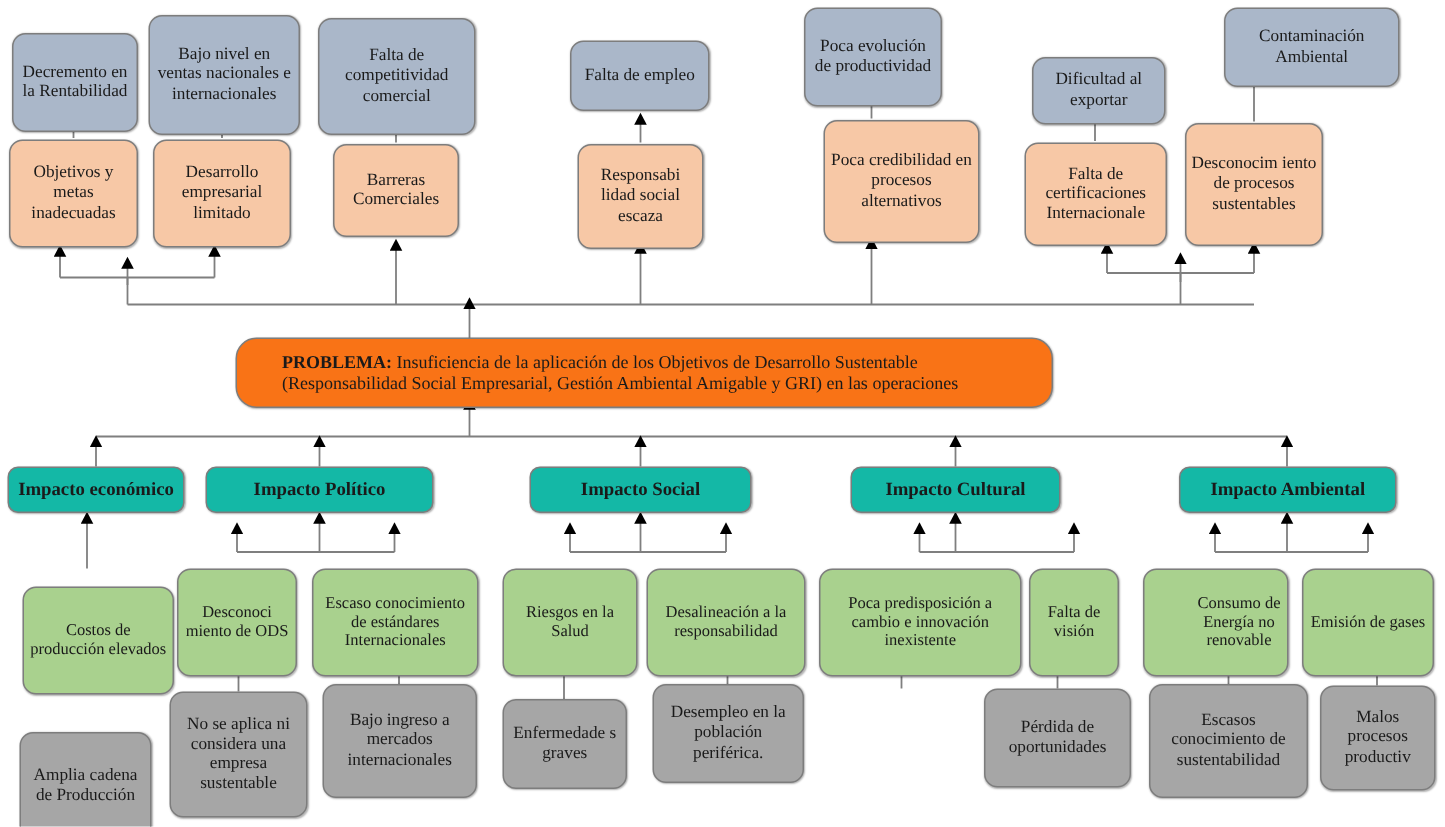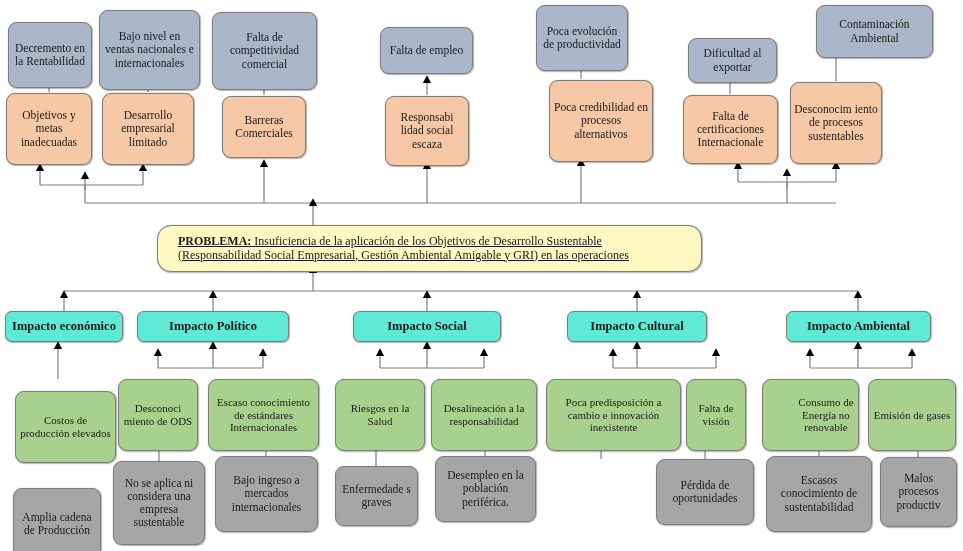--- a/index.html
+++ b/index.html
@@ -6,24 +6,24 @@
   body{width:963px;height:551px;overflow:hidden;
        font-family:"Liberation Serif","DejaVu Serif",serif;}
   #stage{position:relative;width:963px;height:551px;background:#fff;}
   svg.conn{position:absolute;left:0;top:0;width:963px;height:551px;pointer-events:none;}
   .node{position:absolute;box-sizing:border-box;display:flex;align-items:center;
         justify-content:center;text-align:center;border:1px solid #7d7d7d;
         border-radius:9px;line-height:1.14;color:#1a1a1a;padding:2px 3px;
         box-shadow:0.5px 0.5px 1.2px rgba(0,0,0,0.30);}
   .n-effect{background:#aab7c9;font-size:11.5px;}
   .n-cause{background:#f7c8a6;font-size:11.5px;}
-  .n-problem{background:#fef9c3;font-size:12px;border-radius:14px;
-             justify-content:flex-start;text-align:left;padding:4px 20px;text-decoration:underline;}
+  .n-problem{background:#f97316;font-size:12px;border-radius:14px;
+             justify-content:flex-start;text-align:left;padding:4px 30px;}
   .n-problem .ptxt{display:block;}
-  .n-impact{background:#5eead4;font-weight:bold;font-size:12.5px;border-radius:7px;text-align:right;}
+  .n-impact{background:#14b8a6;font-weight:bold;font-size:12.5px;border-radius:7px;text-align:right;}
   .n-green{background:#a9d18e;font-size:11px;}
   .n-gray{background:#a6a6a6;font-size:11.5px;}
   .pb{font-weight:bold;}
 </style>
 </head>
 <body>
 
 <div id="stage">
 
   <svg class="conn" viewBox="0 0 963 551" xmlns="http://www.w3.org/2000/svg">

